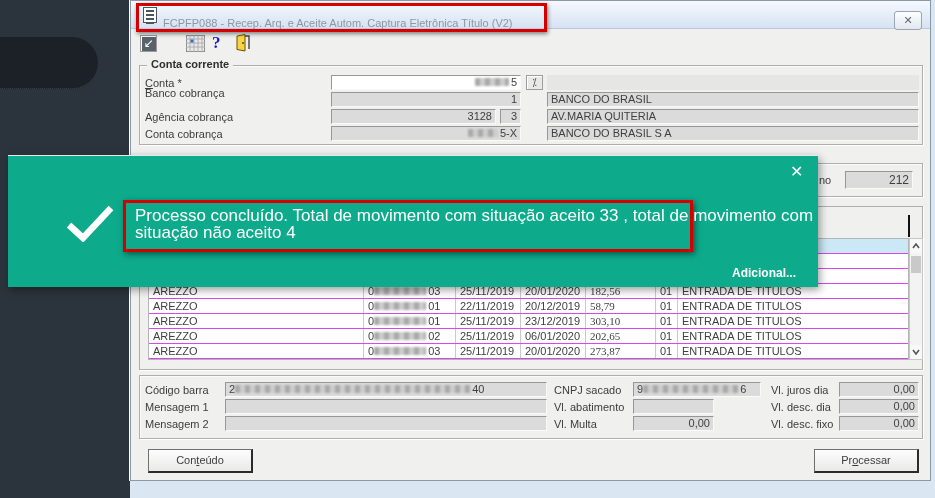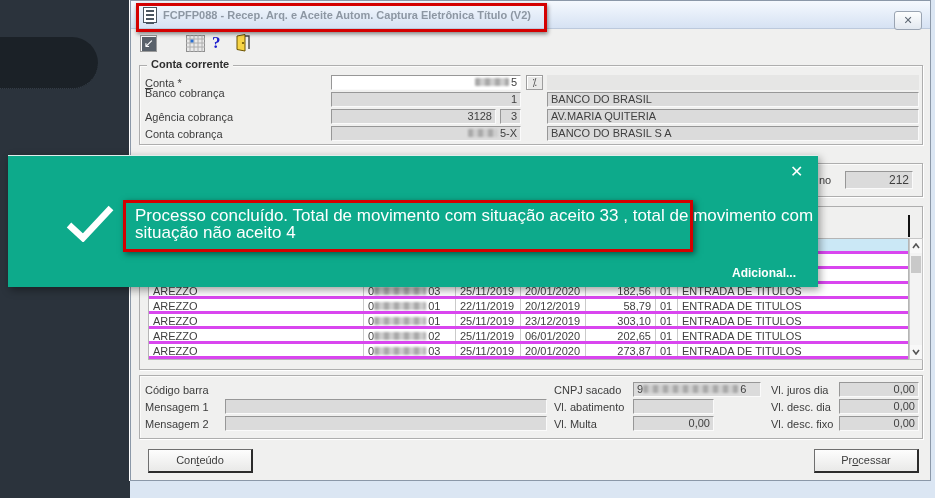--- a/index.html
+++ b/index.html
@@ -7,21 +7,21 @@
   body { font-family:"Liberation Sans","DejaVu Sans",sans-serif; font-size:11px; color:#3a3a3a; background:#dbe6f3; }
   #screen { position:relative; width:935px; height:498px; overflow:hidden; background:#dbe6f3; }
 
   
   .dark-panel { position:absolute; left:0; top:0; width:130px; height:498px; background:#2b333c; }
   .dark-pill { position:absolute; left:-24px; top:37px; width:122px; height:52px; background:#1b2127; border-radius:0 26px 26px 0; border-bottom:1px dotted #39424c; }
 
   
   .dialog { position:absolute; left:130px; top:0; width:801px; height:481px; background:#f0f0ef; border:1px solid #8b98a8; box-shadow:-1px 0 0 #ffffff; }
   .titlebar { position:absolute; left:0; top:0; width:100%; height:28px; background:linear-gradient(#f5f9fe,#d6e2f3); border-bottom:1px solid #bcc9dc; }
-  .title-text { position:absolute; left:32px; top:8px; font-size:11px; color:#8d97a3; white-space:nowrap;font-weight:bold; }
+  .title-text { position:absolute; left:32px; top:16px; font-size:11px; color:#8d97a3; white-space:nowrap; }
   .doc-icon { position:absolute; left:12px; top:6px; width:14px; height:16px; background:#fff; border:1px solid #4a5560; }
   .doc-icon i { display:block; height:2px; margin:2px 2px 0 2px; background:#4a5560; }
   .close-btn { position:absolute; left:763px; top:10px; width:28px; height:19px; background:linear-gradient(#fdfefe,#e2e8f0); border:1px solid #9aa4b2; border-radius:3px; color:#5d6773; font-size:11px; font-weight:bold; text-align:center; line-height:17px; cursor:default; }
 
   .toolbar { position:absolute; left:0; top:29px; width:100%; height:30px; background:#f0f0ef; }
   .tb-run { position:absolute; left:9px; top:5px; width:17px; height:17px; background:#59616a; border:1px solid #9b9b9b; box-shadow:1px 1px 0 #fff inset; color:#fff; font-size:12px; line-height:15px; text-align:center; }
   .tb-cal { position:absolute; left:55px; top:5px; }
   .tb-help { position:absolute; left:81px; top:3px; font-family:"Liberation Serif","DejaVu Serif",serif; font-size:17px; font-weight:bold; color:#1c1ccd; }
   .tb-door { position:absolute; left:103px; top:4px; }
 
@@ -37,24 +37,24 @@
   .fld.white { background:#ffffff; }
   .fld.flat { background:#e6e6e5; border:none; }
   .redact { display:inline-block; vertical-align:middle; height:8px; margin:0 2px 2px 0;
             background:repeating-linear-gradient(90deg,#a9a9a9 0 5px,#cdcdcd 5px 10px); filter:blur(1.3px); border-radius:1px; }
   .lookup-btn { position:absolute; width:17px; height:15px; background:#e9e9e8; border:1px solid #9d9d9d; box-shadow:1px 1px 0 #fff inset; text-align:center; line-height:13px; font-size:10px; color:#555; }
 
   
   .table-box { position:absolute; left:8px; top:205px; width:784px; height:164px; border:1px solid #aeaeae; background:#f0f0ef; box-shadow:1px 1px 0 #fff; }
   .tbl-headline { position:absolute; left:768px; top:8px; width:2px; height:22px; background:#111; }
   .tbl-body { position:absolute; left:8px; top:31px; width:761px; height:122px; background:#ffffff; border:1px solid #b5b5b5; }
-  .trow { position:relative; height:15px; border-bottom:3px solid #d946ef; display:flex; }
+  .trow { position:relative; height:15px; border-bottom:1px solid #d946ef; display:flex; }
   .trow.sel { background:#cbe8f6; }
   .tcell { height:100%; line-height:14px; padding:0 4px; border-right:1px solid #cacaca; overflow:hidden; white-space:nowrap; color:#3f3f3f; }
-  .c1{width:215px;} .c2{width:92px;} .c3{width:65px;} .c4{width:65px;} .c5{width:70px; text-align:right;} .c6{width:22px;} .c7{flex:1; border-right:none;}
+  .c1{width:215px;} .c2{width:92px;} .c3{width:65px;} .c4{width:65px;} .c5{width:70px; font-family:Liberation Serif, serif;} .c6{width:22px;} .c7{flex:1; border-right:none;}
   .vscroll { position:absolute; left:769px; top:31px; width:14px; height:122px; background:#f3f3f3; border:1px solid #c6c6c6; }
   .sc-btn { position:absolute; left:0; width:12px; height:14px; background:#f8f8f8; text-align:center; }
   .sc-btn svg { margin-top:4px; }
   .sc-thumb { position:absolute; left:1px; top:17px; width:10px; height:17px; background:#c9c9c9; }
 
   
   .btn { position:absolute; width:105px; height:24px; background:linear-gradient(#fdfdfd,#e9e9e8); border:1px solid #6f6f6f; border-right:2px solid #2b2b2b; border-bottom:2px solid #2b2b2b; text-align:center; line-height:21px; color:#3c3c3c; font-size:11px; }
   .btn u { text-decoration:underline; }
 
   .bottom-strip { position:absolute; left:130px; top:481px; width:805px; height:17px; background:#dbe6f3; }
@@ -194,20 +194,21 @@
             </svg></span>
         <span class="sc-thumb"></span>
         <span class="sc-btn" style="bottom:0; top:auto;"><svg width="8" height="6" viewBox="0 0 8 6">
               <path d="M1 1 L4 5 L7 1" fill="none" stroke="#555" stroke-width="1.6"></path>
             </svg></span>
       </div>
     </div>
 
     <div class="groupbox" style="left:8px; top:374px; width:784px; height:64px;"></div>
     <span class="lbl" style="left:14px; top:383px;">Código barra</span>
+    <div class="fld" style="left:94px; top:381px; width:322px;"><span>2</span><span class="redact" style="width:235px;"></span><span>40</span></div>
     <span class="lbl" style="left:14px; top:400px;">Mensagem 1</span>
     <div class="fld" style="left:94px; top:398px; width:322px;"></div>
     <span class="lbl" style="left:14px; top:417px;">Mensagem 2</span>
     <div class="fld" style="left:94px; top:415px; width:322px;"></div>
 
     <span class="lbl" style="left:423px; top:383px;">CNPJ sacado</span>
     <div class="fld" style="left:502px; top:381px; width:128px;"><span>9</span><span class="redact" style="width:95px;"></span><span>6</span></div>
     <span class="lbl" style="left:423px; top:400px;">Vl. abatimento</span>
     <div class="fld right" style="left:502px; top:398px; width:81px;"></div>
     <span class="lbl" style="left:423px; top:417px;">Vl. Multa</span>

